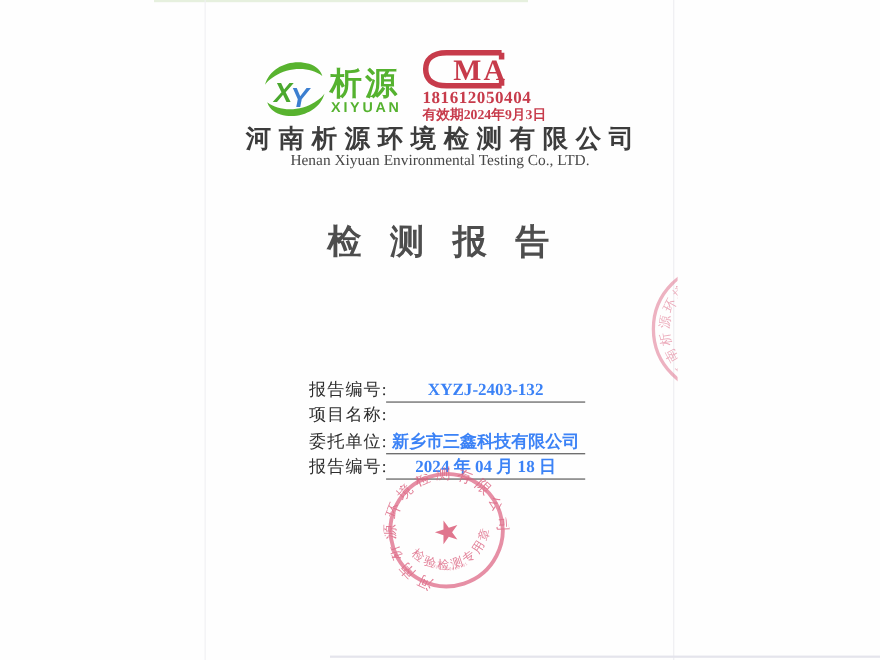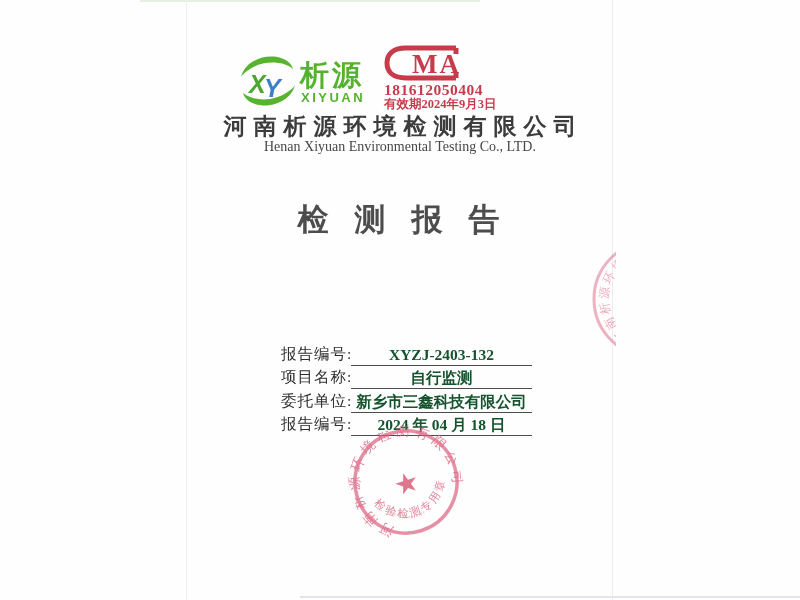--- a/index.html
+++ b/index.html
@@ -28,21 +28,21 @@
 
   .center-line { left:0; width:800px; text-align:center; }
   .company-cn { top:111px; font-size:23px; font-weight:600; color:#3c3c3c; letter-spacing:7px; padding-left:7px; }
   .company-en { top:139px; font-size:14px; color:#474747; }
   .report-title { top:199px; font-size:31px; font-weight:600; color:#4d4d4d; letter-spacing:26px; padding-left:23px; }
 
   
   .form { left:281px; top:342px; width:251px; }
   .form-row { display:flex; align-items:flex-end; height:23.5px; }
   .form-label { width:70px; font-size:15.5px; color:#2d2d2d; letter-spacing:1px; white-space:nowrap; padding-bottom:1px; }
-  .form-value { flex:1; border-bottom:1.5px solid #4c4c4c; text-align:center; font-size:15.5px; font-weight:700; color:#14532d; padding-bottom:1px; line-height:1.15; white-space:nowrap; }
+  .form-value { flex:1; border-bottom:1.5px solid #4c4c4c; text-align:center; font-size:15.5px; font-weight:700; color:#3b82f6; padding-bottom:1px; line-height:1.15; white-space:nowrap; }
 
   .stamp-note { top:452px; font-size:13px; color:#3a3a3a; letter-spacing:0.5px; z-index:6; }
 
   .seal-main { left:351px; top:427px; width:110px; height:110px; transform:rotate(-18deg); z-index:5; opacity:0.88; }
   .seal-edge-clip { left:578px; top:243px; width:38px; height:112px; overflow:hidden; z-index:3; opacity:0.6; }
 </style>
 </head>
 <body>
 
 <div id="app">
@@ -74,21 +74,20 @@
 
   <div class="abs center-line report-title">检测报告</div>
 
   <div class="abs form">
     <div class="form-row">
       <span class="form-label">报告编号:</span>
       <span class="form-value">XYZJ-2403-132</span>
     </div>
     <div class="form-row">
       <span class="form-label">项目名称:</span>
-      <span class="form-value">自行监测</span>
     </div>
     <div class="form-row">
       <span class="form-label">委托单位:</span>
       <span class="form-value">新乡市三鑫科技有限公司</span>
     </div>
     <div class="form-row">
       <span class="form-label">报告编号:</span>
       <span class="form-value">2024 年 04 月 18 日</span>
     </div>
   </div>

